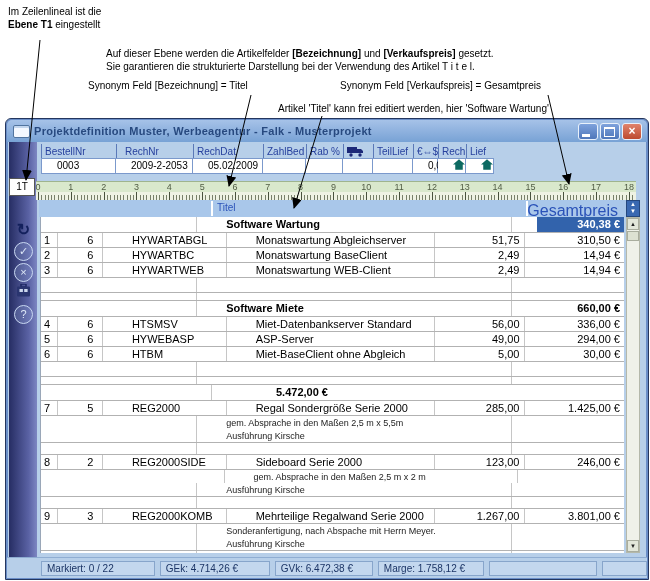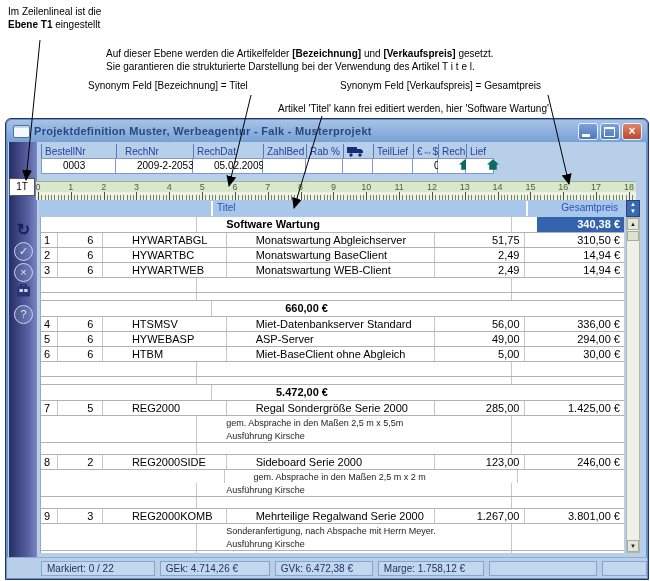--- a/index.html
+++ b/index.html
@@ -39,40 +39,40 @@
   .tool-circle{width:17px;height:17px;border:1px solid #c9d8f2;border-radius:50%;
     color:#dfe9f8;font-size:11px;line-height:16px;background:rgba(150,170,220,.25);}
   .tool-plain{color:#13205c;font-size:16px;line-height:18px;font-weight:bold;}
 
   
   #field-labels{position:absolute;left:35px;top:25px;height:14px;display:flex;}
   #field-values{position:absolute;left:35px;top:39px;height:16px;display:flex;}
   .flabel{box-sizing:border-box;font-size:10px;color:#27419e;border-left:1px solid #5b79b8;
     padding-left:3px;line-height:13px;overflow:hidden;white-space:nowrap;display:flex;align-items:center;gap:2px;}
   .fvalue{box-sizing:border-box;background:#fff;border:1px solid #7b99cc;border-left:none;
-    font-size:10px;color:#000;line-height:14px;padding-left:21px;white-space:nowrap;
+    font-size:10px;color:#000;line-height:14px;padding-left:15px;white-space:nowrap;
     display:flex;align-items:center;}
   .fvalue:first-child{border-left:1px solid #7b99cc;}
   .fvalue .house{margin:0 auto;}
 
   
   #ruler-nums{position:absolute;left:30px;top:62px;width:600px;height:11px;background:#d9e8cc;
     border-top:1px solid #9fb48e;}
   .rnum{position:absolute;top:0;font-size:9px;color:#515c44;transform:translateX(-50%);}
   #ruler-ticks{position:absolute;left:30px;top:73px;width:600px;height:8px;background:#eef2e3;
     background-image:
       repeating-linear-gradient(90deg,#49523e 0 1px,transparent 1px 32.83px),
       repeating-linear-gradient(90deg,#78806a 0 1px,transparent 1px 3.283px);
     background-size:100% 8px,100% 5px;background-position:2px 0,2px 3px;background-repeat:no-repeat;}
 
   
   #colhead{position:absolute;left:33px;top:81px;width:587px;height:17px;background:#a9c7ea;}
   #colhead .white-sep{position:absolute;top:1px;width:2px;height:15px;background:#fff;}
   #titel-label{position:absolute;left:178px;top:2px;font-size:10px;color:#2a52b8;}
-  #total-label{position:absolute;right:8px;top:2px;font-size:10px;color:#2a52b8;}
+  #total-label{position:absolute;right:8px;top:2px;font-size:16px;color:#2a52b8;}
   #spin{position:absolute;left:620px;top:81px;width:14px;height:17px;background:#3968b1;
     border:1px solid #24477e;box-sizing:border-box;color:#fff;font-size:6px;line-height:7px;
     text-align:center;}
 
   
   #tbl{position:absolute;left:34px;top:98px;width:584px;height:336px;background:#fff;
     border-left:1px solid #9aa7b8;overflow:hidden;box-sizing:border-box;}
   .trow{display:flex;box-sizing:border-box;font-size:11px;color:#000;gap:25px;}
   .trow.bb{border-bottom:1px solid #b2b2b2;}
   .trow.bt{border-top:1px solid #b2b2b2;}
@@ -292,20 +292,21 @@
           <div class="tc br c-span-mid"></div>
           <div class="tc c-total"></div>
         </div>
         <div class="trow bb" style="height: 8px;">
           <div class="tc br c-span-left"></div>
           <div class="tc br c-span-mid"></div>
           <div class="tc c-total"></div>
         </div>
         <div class="trow grp bb" style="height: 16px;">
           <div class="tc br c-span-left"></div>
+          <div class="tc br c-span-mid">Software Miete</div>
           <div class="tc c-total">660,00 €</div>
         </div>
         <div class="trow bb" style="height: 15px;">
           <div class="tc br c-num">4</div>
           <div class="tc br c-qty">6</div>
           <div class="tc br c-code">HTSMSV</div>
           <div class="tc br c-desc">Miet-Datenbankserver Standard</div>
           <div class="tc br c-unit">56,00</div>
           <div class="tc c-total">336,00 €</div>
         </div>

